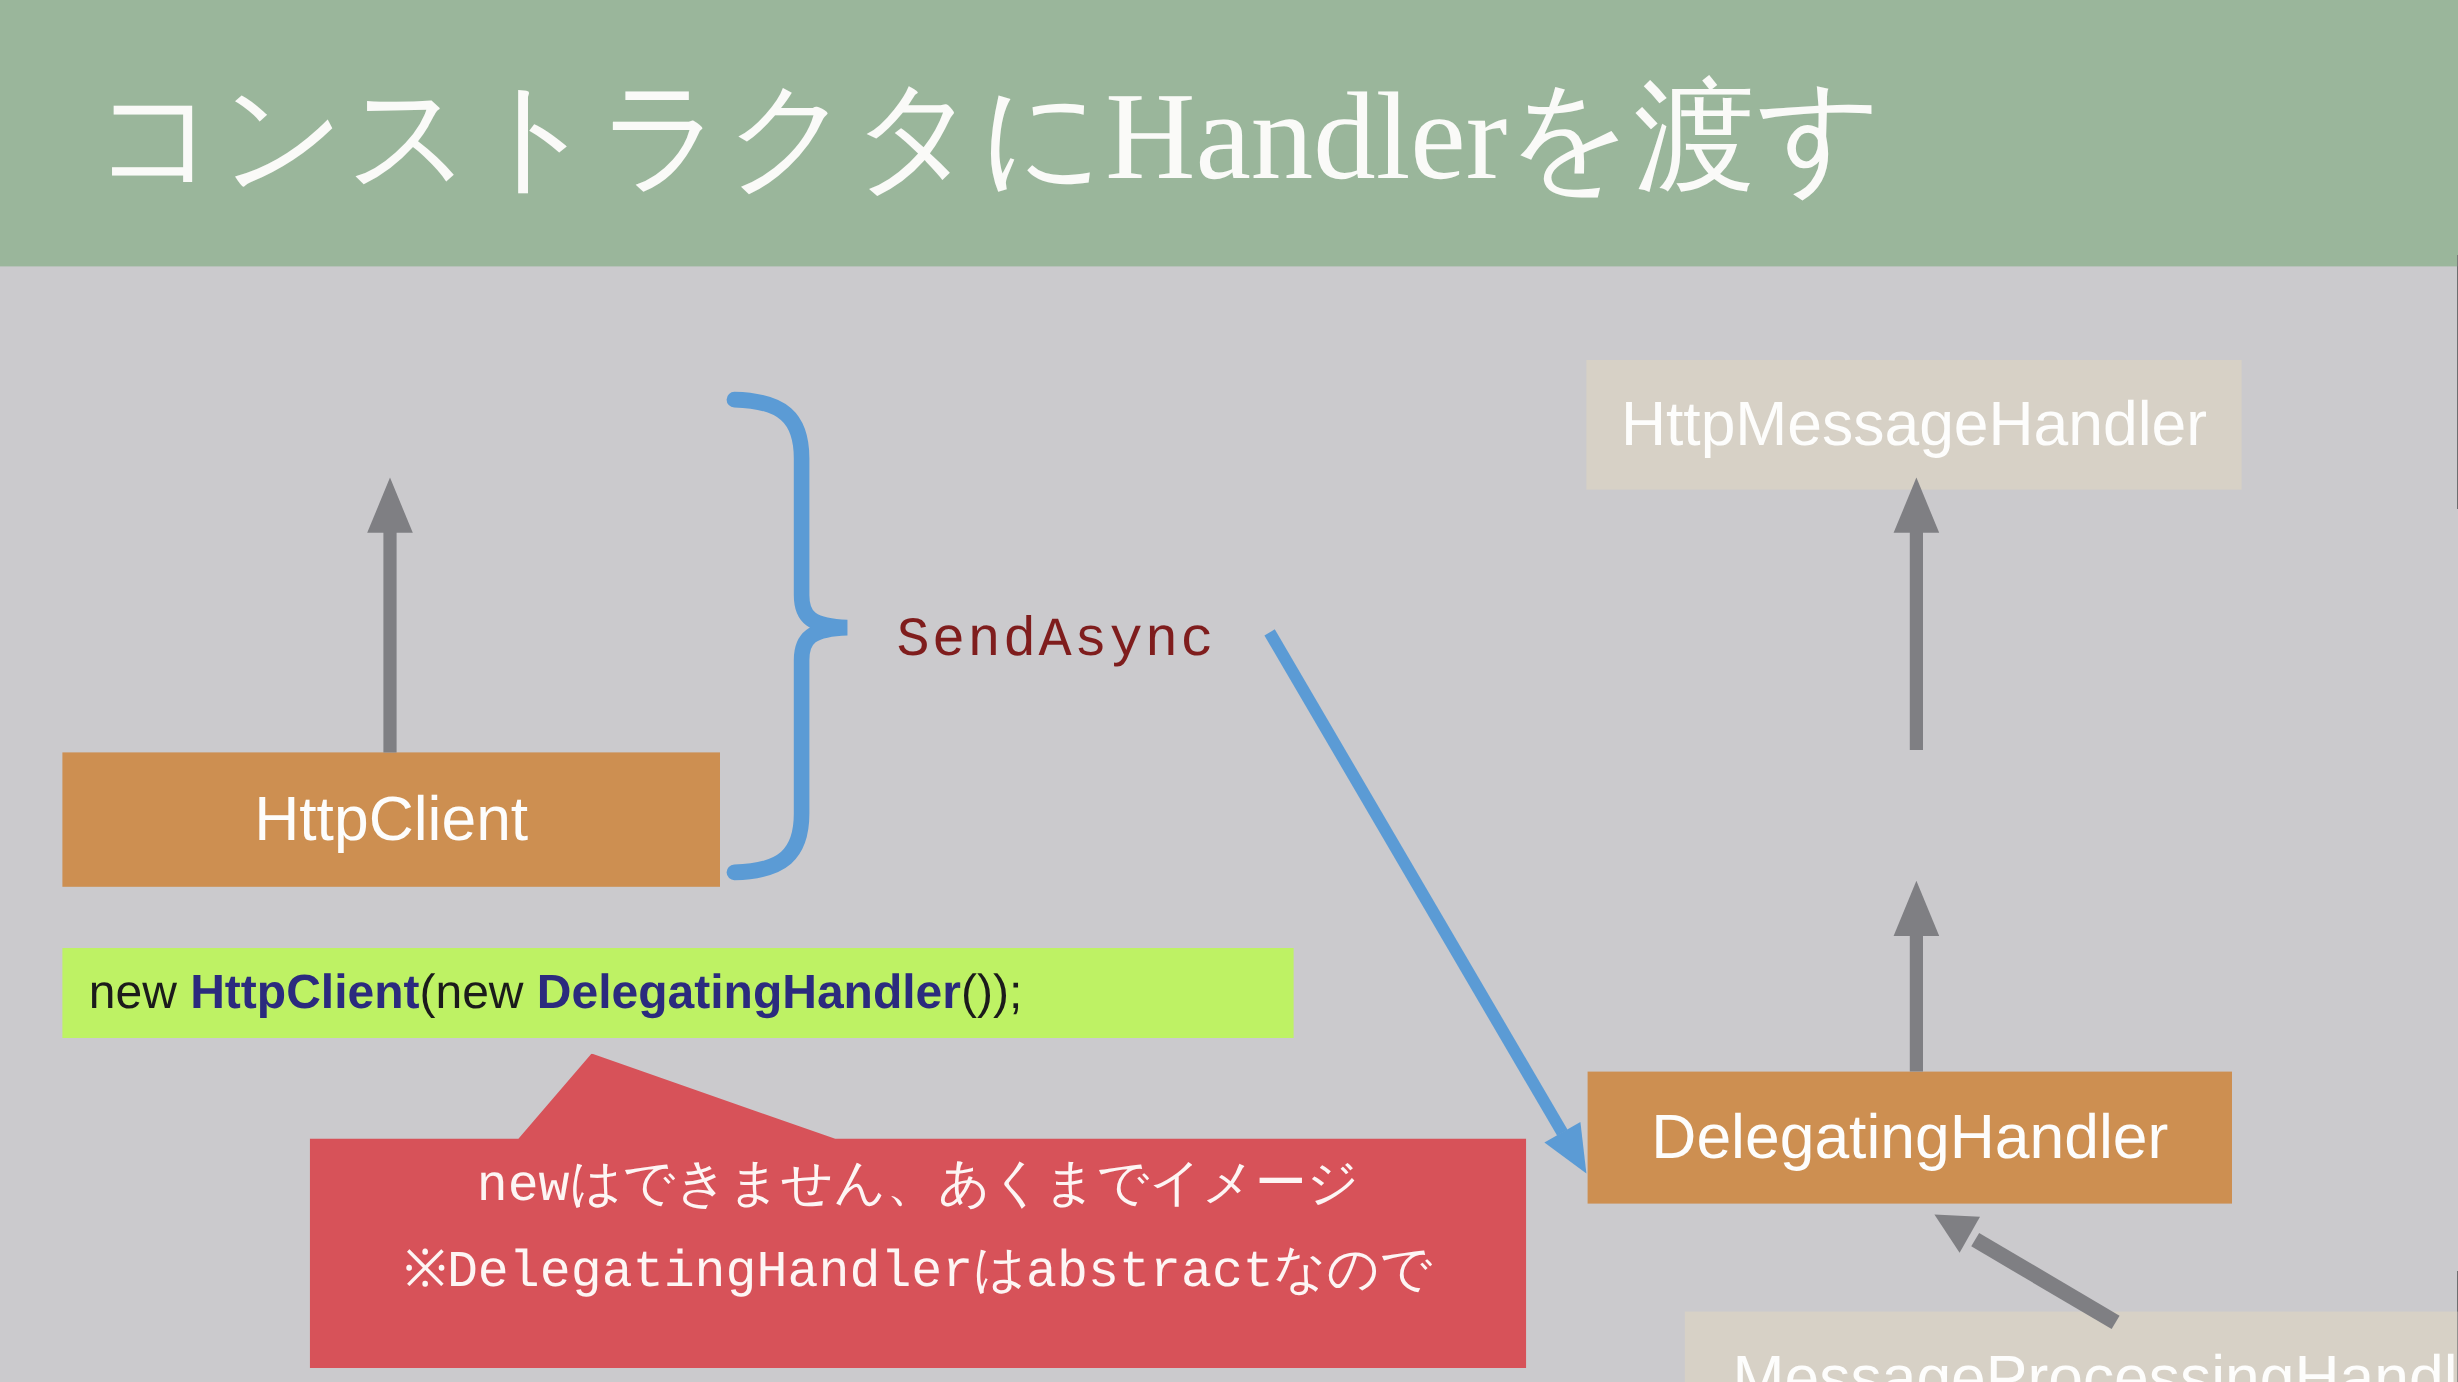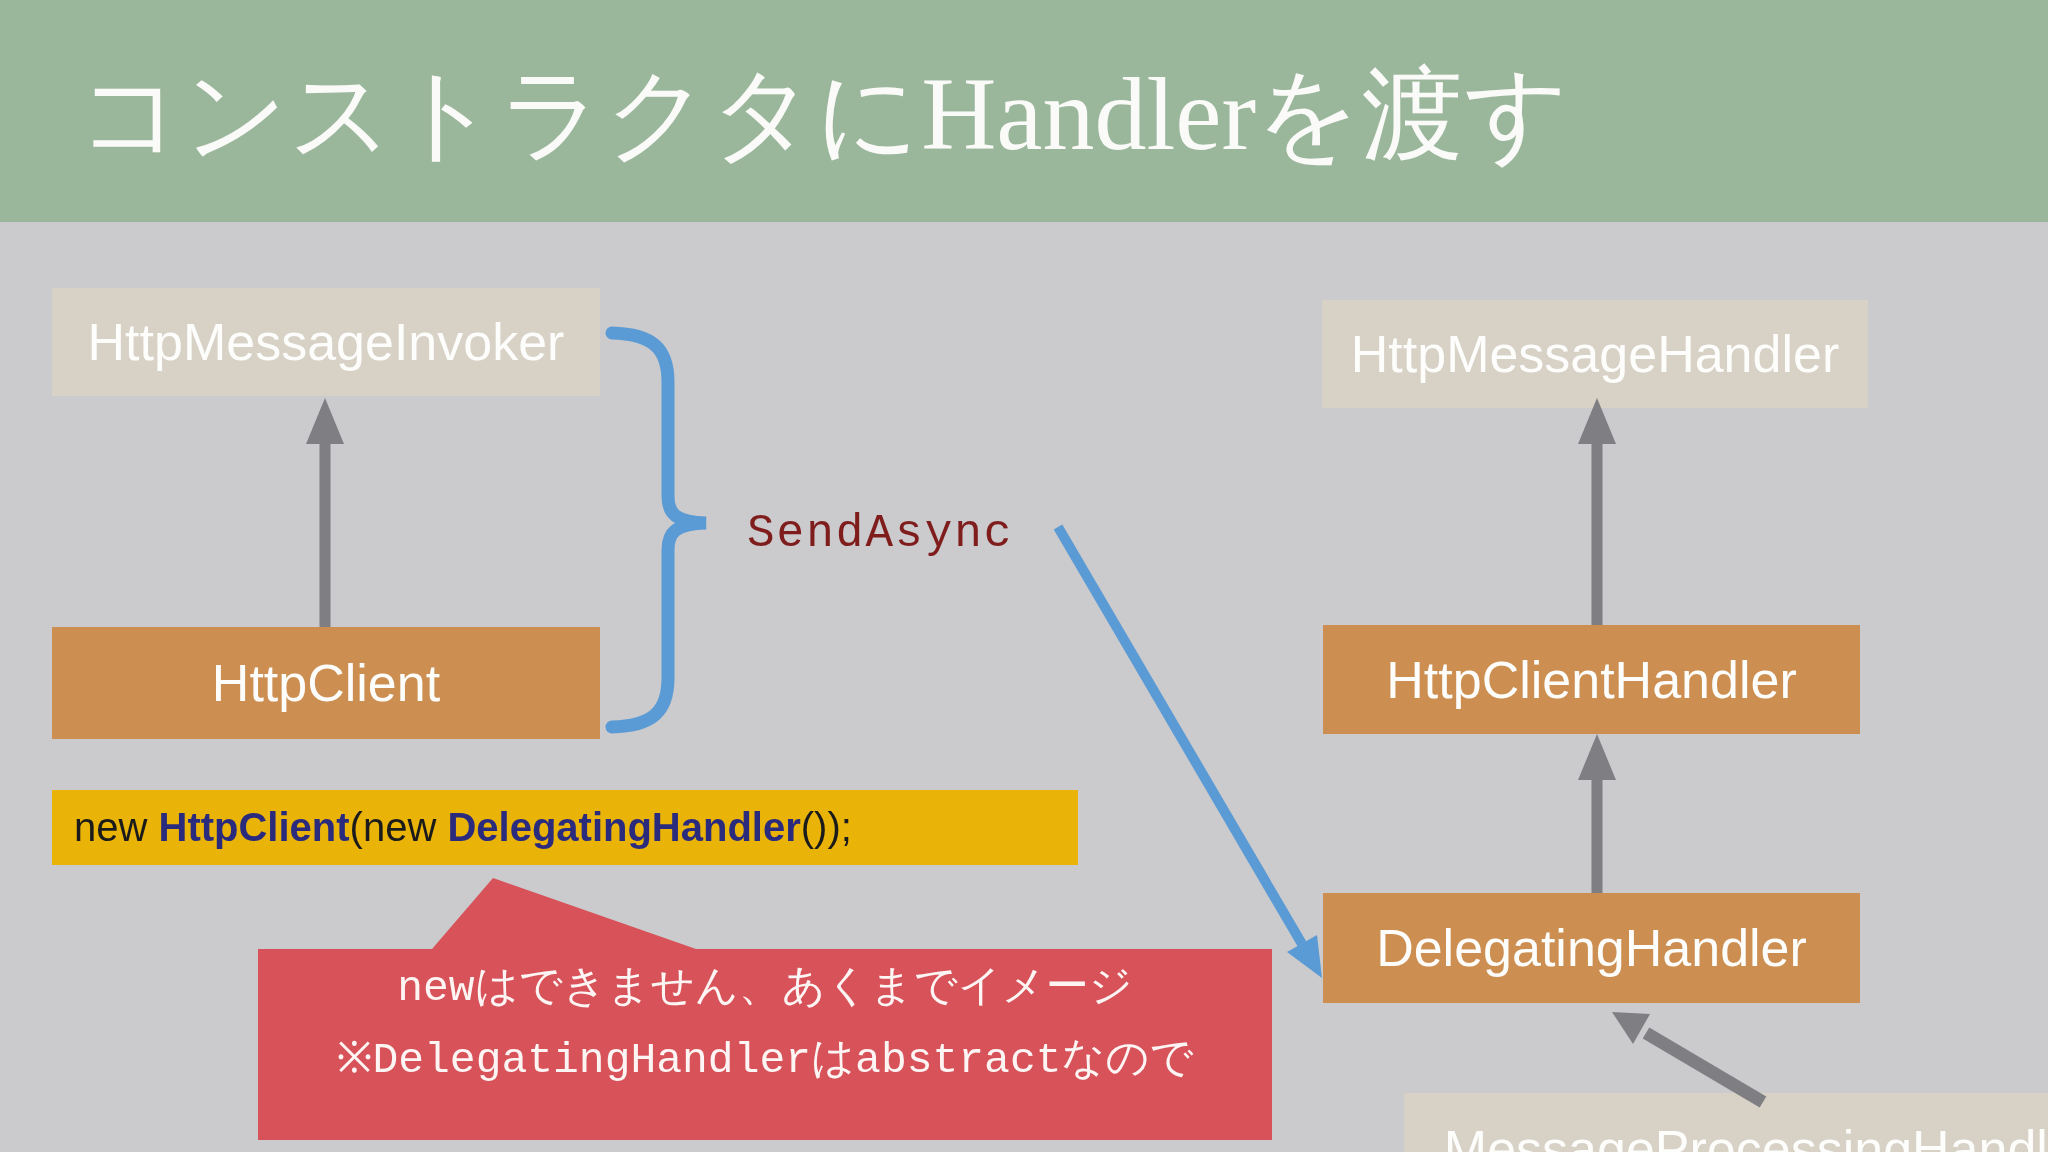--- a/index.html
+++ b/index.html
@@ -40,21 +40,21 @@
   .box-msgprocessing    {left:1404px;top:1093px;width:730px; height:112px;}
   
   .sendasync-label{
     position:absolute;left:747px;top:508px;
     font-family:"Liberation Mono","DejaVu Sans Mono",monospace;
     font-size:46px;letter-spacing:2px;color:#7f1d1d;white-space:nowrap;
   }
   
   .code-box{
     position:absolute;left:52px;top:790px;width:1026px;height:75px;
-    background:#eab308;display:flex;align-items:center;padding-left:22px;
+    background:#bef264;display:flex;align-items:center;padding-left:22px;
     box-sizing:border-box;font-size:40px;white-space:pre;
   }
   .tok-plain{color:#1b1b1b;font-weight:400;white-space:pre;}
   .tok-type{color:#2b2b7e;font-weight:700;white-space:pre;}
   
   .callout{
     position:absolute;left:258px;top:878px;width:1014px;height:262px;
     background:#d75259;
     clip-path:polygon(0px 71px,174px 71px,235px 0px,438px 71px,1014px 71px,1014px 262px,0px 262px);
   }
@@ -69,32 +69,26 @@
 </head>
 <body>
 
 <div id="canvas">
 
   <div class="header-band"></div>
   <div class="slide-title">
     <span class="title-jp">コンストラクタに</span><span class="title-latin">Handler</span><span class="title-jp">を渡す</span>
   </div>
 
-  <div class="class-box abstract-box box-invoker">
-    <span>HttpMessageInvoker</span>
-  </div>
   <div class="class-box concrete-box box-httpclient">
     <span>HttpClient</span>
   </div>
 
   <div class="class-box abstract-box box-msghandler">
     <span>HttpMessageHandler</span>
-  </div>
-  <div class="class-box concrete-box box-clienthandler">
-    <span>HttpClientHandler</span>
   </div>
   <div class="class-box concrete-box box-delegatinghandler">
     <span>DelegatingHandler</span>
   </div>
   <div class="class-box abstract-box box-msgprocessing">
     <span>MessageProcessingHandler</span>
   </div>
 
   <div class="sendasync-label">SendAsync</div>
 

